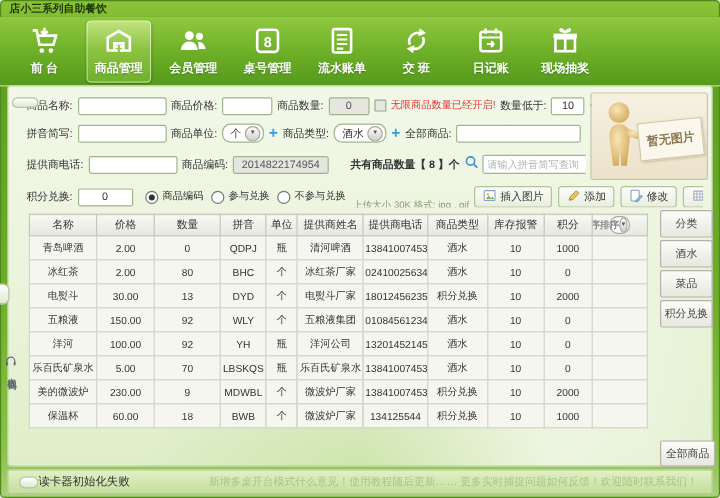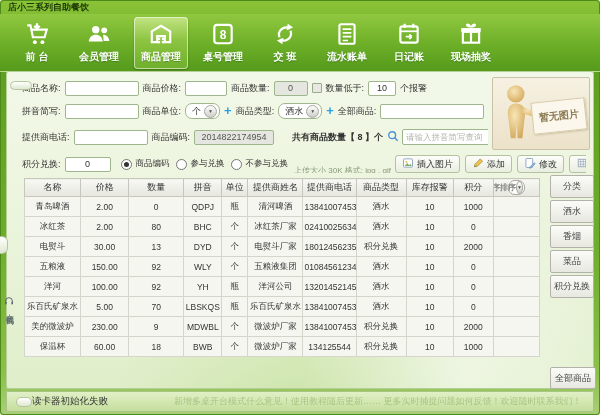--- a/index.html
+++ b/index.html
@@ -119,71 +119,71 @@
           <span class="ticon">
             <svg viewBox="0 0 24 24">
               <path d="M3 4h3l2.2 11H19l2-7H7" fill="none" stroke="#fff" stroke-width="2"></path>
               <circle cx="10" cy="19.5" r="1.8" fill="#fff"></circle>
               <circle cx="17" cy="19.5" r="1.8" fill="#fff"></circle>
               <path d="M12 2v5M9.5 4.5L12 7l2.5-2.5" stroke="#fff" stroke-width="2" fill="none"></path>
             </svg>
           </span>
           <span class="tlabel">前 台</span>
         </div>
-        <div class="tool-item">
-          <span class="ticon">
-            <svg viewBox="0 0 24 24">
-              <circle cx="9" cy="8" r="3.4" fill="#fff"></circle>
-              <path d="M2.5 19c.5-4 3-6.4 6.5-6.4s6 2.4 6.5 6.4z" fill="#fff"></path>
-              <circle cx="16.8" cy="8.6" r="2.7" fill="#fff"></circle>
-              <path d="M15.8 12.8c3 0 5.2 2.1 5.7 5.6h-5.2z" fill="#fff"></path>
-            </svg>
-          </span>
-          <span class="tlabel">会员管理</span>
-        </div>
         <div class="tool-item active">
           <span class="ticon">
             <svg viewBox="0 0 24 24">
               <path d="M3.5 19.5V9.5L12 4.5l8.5 5v10h-5V14h-7v5.5z" fill="none" stroke="#fff" stroke-width="2"></path>
               <rect x="9" y="15.4" width="2.2" height="2.2" fill="#fff"></rect>
               <rect x="12.8" y="15.4" width="2.2" height="2.2" fill="#fff"></rect>
               <rect x="9" y="18.4" width="2.2" height="2.2" fill="#fff"></rect>
               <rect x="12.8" y="18.4" width="2.2" height="2.2" fill="#fff"></rect>
             </svg>
           </span>
           <span class="tlabel">商品管理</span>
         </div>
         <div class="tool-item">
           <span class="ticon">
             <svg viewBox="0 0 24 24">
+              <circle cx="9" cy="8" r="3.4" fill="#fff"></circle>
+              <path d="M2.5 19c.5-4 3-6.4 6.5-6.4s6 2.4 6.5 6.4z" fill="#fff"></path>
+              <circle cx="16.8" cy="8.6" r="2.7" fill="#fff"></circle>
+              <path d="M15.8 12.8c3 0 5.2 2.1 5.7 5.6h-5.2z" fill="#fff"></path>
+            </svg>
+          </span>
+          <span class="tlabel">会员管理</span>
+        </div>
+        <div class="tool-item">
+          <span class="ticon">
+            <svg viewBox="0 0 24 24">
               <rect x="4" y="3.5" width="16" height="17" rx="2.5" fill="none" stroke="#fff" stroke-width="2"></rect>
               <text x="12" y="16.5" font-size="11" font-weight="bold" fill="#fff" text-anchor="middle">8</text>
             </svg>
           </span>
           <span class="tlabel">桌号管理</span>
+        </div>
+        <div class="tool-item">
+          <span class="ticon">
+            <svg viewBox="0 0 24 24">
+              <rect x="5" y="3" width="14" height="18" rx="1.5" fill="none" stroke="#fff" stroke-width="2"></rect>
+              <path d="M8 7.5h8M8 11h8M8 14.5h8M8 18h5" stroke="#fff" stroke-width="1.6"></path>
+            </svg>
+          </span>
+          <span class="tlabel">流水账单</span>
         </div>
         <div class="tool-item">
           <span class="ticon">
             <svg viewBox="0 0 24 24">
               <path d="M7 15a6.5 6.5 0 0 1 9.5-8" fill="none" stroke="#fff" stroke-width="2"></path>
               <path d="M14.5 2.5L19.5 6l-6 2.5z" fill="#fff"></path>
               <path d="M17 9a6.5 6.5 0 0 1-9.5 8" fill="none" stroke="#fff" stroke-width="2"></path>
               <path d="M9.5 21.5L4.5 18l6-2.5z" fill="#fff"></path>
             </svg>
           </span>
           <span class="tlabel">交 班</span>
-        </div>
-        <div class="tool-item">
-          <span class="ticon">
-            <svg viewBox="0 0 24 24">
-              <rect x="5" y="3" width="14" height="18" rx="1.5" fill="none" stroke="#fff" stroke-width="2"></rect>
-              <path d="M8 7.5h8M8 11h8M8 14.5h8M8 18h5" stroke="#fff" stroke-width="1.6"></path>
-            </svg>
-          </span>
-          <span class="tlabel">流水账单</span>
         </div>
         <div class="tool-item">
           <span class="ticon">
             <svg viewBox="0 0 24 24">
               <rect x="4" y="5" width="16" height="15" rx="2" fill="none" stroke="#fff" stroke-width="2"></rect>
               <path d="M4 9.5h16" stroke="#fff" stroke-width="1.6"></path>
               <path d="M8 2.5v4M16 2.5v4" stroke="#fff" stroke-width="2"></path>
               <path d="M9 14.5h5.5m0 0l-2.2-2.2m2.2 2.2l-2.2 2.2" stroke="#fff" stroke-width="1.6" fill="none"></path>
             </svg>
           </span>
@@ -206,20 +206,21 @@
   <div class="content">
 
     <div class="frow" style="top:8px">
       <label>商品名称:</label>
       <input class="txt w72" style="">
       <label>商品价格:</label>
       <input class="txt w40" style="">
       <label>商品数量:</label>
       <input class="txt ro w30" value="0" style="">
       <span class="chk"></span>
+      <span class="red">无限商品数量已经开启!</span>
       <label>数量低于:</label>
       <input class="txt w26 ctr" value="10" style="">
       <span class="lbl">个报警</span>
     </div>
 
     <div class="frow" style="top:31px">
       <label>拼音简写:</label>
       <input class="txt w72" style="">
       <label>商品单位:</label>
       <span class="select">
@@ -453,21 +454,20 @@
               <td>1000</td>
               <td></td>
             </tr>
           </tbody>
         </table>
     </div>
 
     <div class="sidebar" id="sidebar">
         <div class="sbtn">分类</div>
         <div class="sbtn">酒水</div>
-        <div class="sbtn">香烟</div>
         <div class="sbtn">菜品</div>
         <div class="sbtn">积分兑换</div>
       </div>
     <div class="sb-footer">全部商品</div>
 
   </div>
 
   <div class="statusbar">
     <span class="pill p2"></span>
     <span class="msg">读卡器初始化失败</span>

